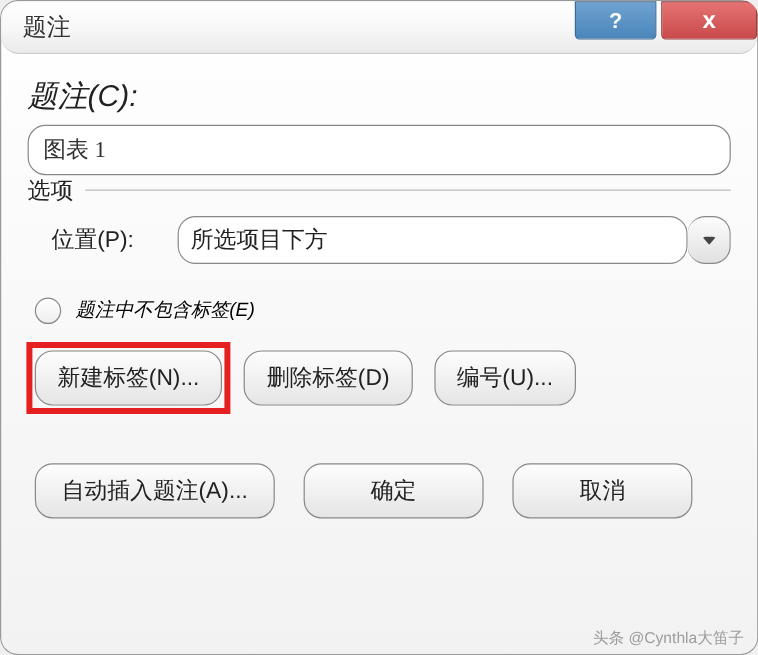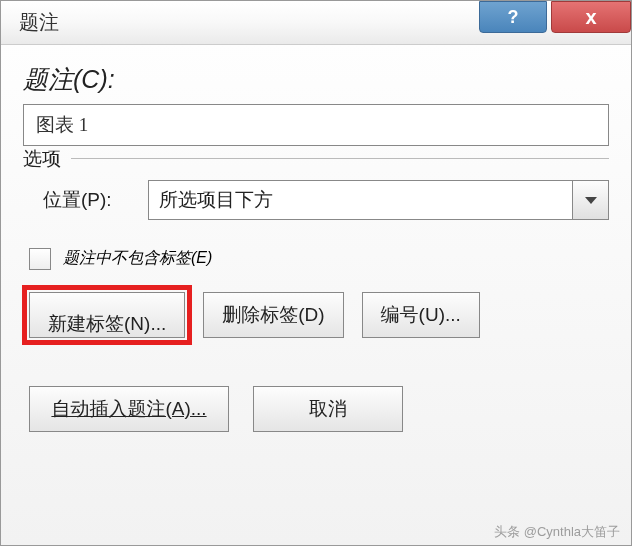--- a/index.html
+++ b/index.html
@@ -1,15 +1,15 @@
 <!DOCTYPE html>
 <html><head>
   <meta charset="utf-8">
   <style>
-    * { margin: 0; padding: 0; box-sizing: border-box; }
+    * { margin: 0; padding: 0; box-sizing: border-box; border-radius: 15px; }
     body {
       font-family: "Microsoft YaHei", "SimSun", sans-serif;
       font-size: 16px;
       background: #f0f0f0;
       width: 632px;
       height: 546px;
       overflow: hidden;
     }
     .dialog {
       width: 632px;
@@ -174,41 +174,39 @@
       color: #222;
       padding: 0 18px;
       cursor: pointer;
       display: flex;
       align-items: center;
       justify-content: center;
       font-family: inherit;
     }
     .highlighted {
       position: relative;
-      align-items: flex-end;
     }
     .highlighted::after {
       content: "";
       position: absolute;
       top: -8px; left: -8px; right: -8px; bottom: -8px;
       border: 5px solid #e62020;
       pointer-events: none;
     }
     .bottom-row {
       margin-top: 48px;
       display: flex;
       gap: 24px;
       padding-left: 6px;
     }
     .bottom-row .btn {
       min-width: 150px;
     }
     .bottom-row .btn.auto {
       min-width: 200px;
-      text-decoration: underline;
     }
     .watermark {
       position: absolute;
       bottom: 5px;
       right: 12px;
       font-size: 13px;
       color: rgba(120,120,120,0.7);
     }
   </style>
 </head>
@@ -265,20 +263,23 @@
           <span>编号(U)...</span>
         </button>
       </div>
     </div>
 
     <div class="bottom-row">
       <button class="btn auto">
         <span>自动插入题注(A)...</span>
       </button>
       <button class="btn">
+        <span>确定</span>
+      </button>
+      <button class="btn">
         <span>取消</span>
       </button>
     </div>
 
   </div>
 
   <div class="watermark">头条 @Cynthla大笛子</div>
 </div>
 
 </body></html>

